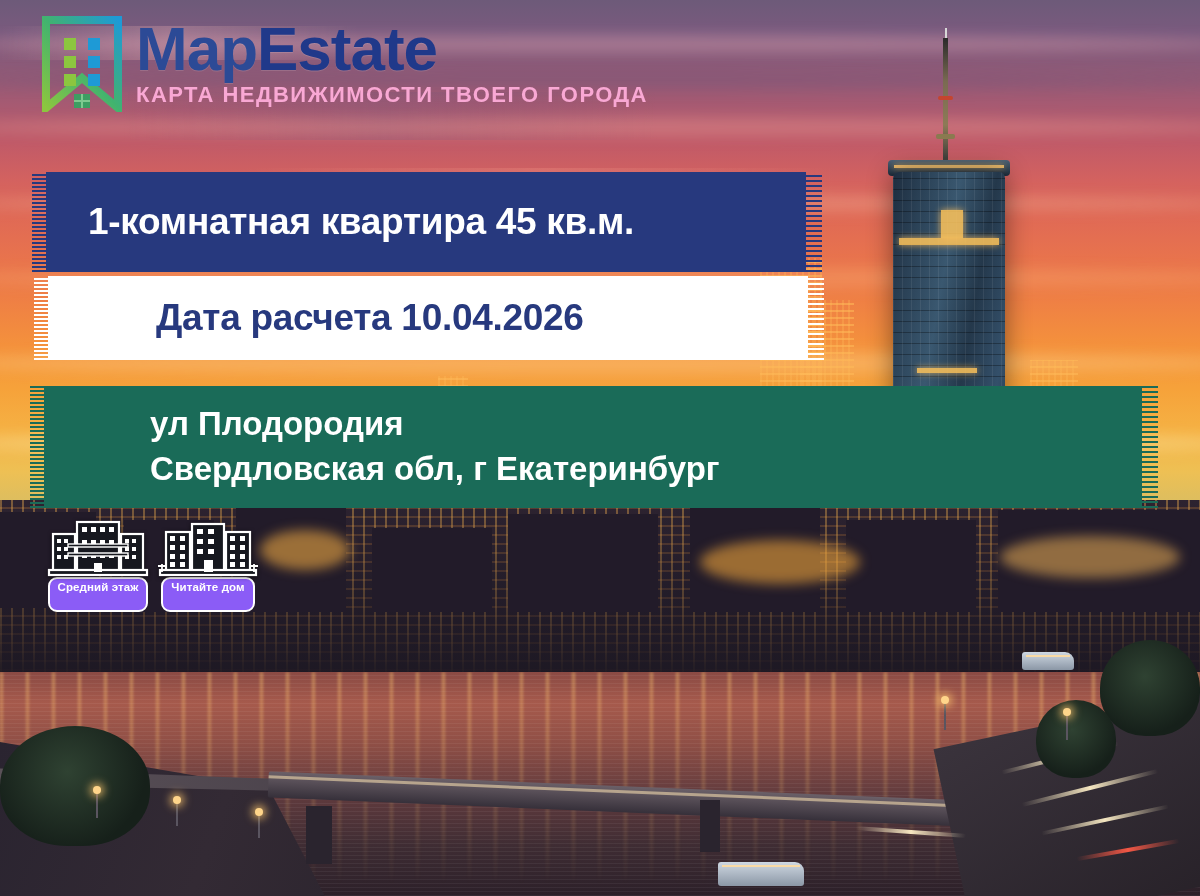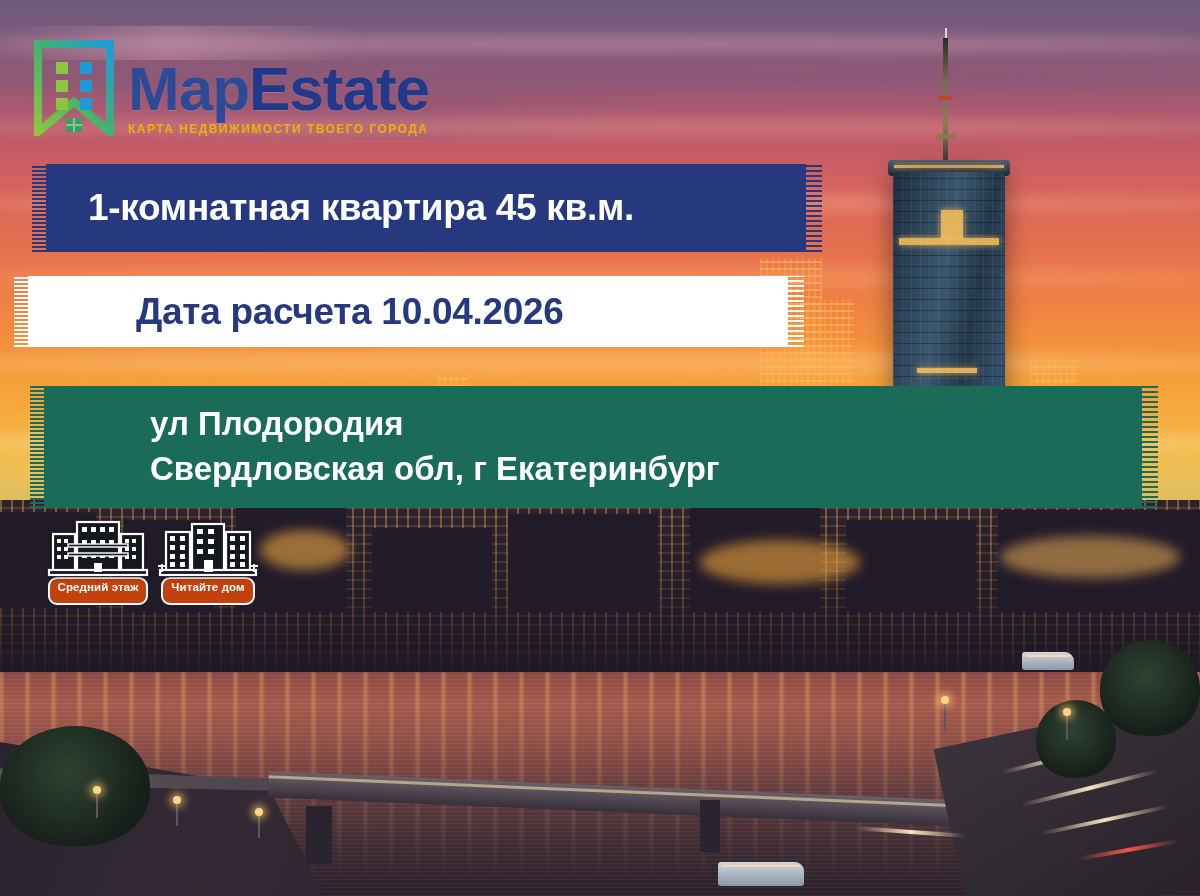--- a/index.html
+++ b/index.html
@@ -126,68 +126,68 @@
     background:linear-gradient(90deg, rgba(255,240,200,0), rgba(255,240,200,.95), rgba(255,240,200,0)); }
   .trailred { background:linear-gradient(90deg, rgba(255,90,70,0), rgba(255,90,70,.95), rgba(255,90,70,0)); }
   .tree { position:absolute; background:radial-gradient(circle at 45% 38%, #2f4232, #16201a 70%); border-radius:50% 50% 45% 45%; }
   .boat { position:absolute; background:linear-gradient(180deg,#cfd8e2,#8b97a6); border-radius:3px 9px 3px 3px; }
   .boat::after { content:""; position:absolute; left:4px; right:4px; top:3px; height:2px; background:rgba(255,220,160,.9); }
   .lamp { position:absolute; width:2px; background:#5a5560; }
   .lamp::after { content:""; position:absolute; left:-3px; top:-4px; width:8px; height:8px; border-radius:50%;
     background:#ffd58a; box-shadow:0 0 9px 3px rgba(255,200,110,.75); }
 
   
-  .logo { position:absolute; left:32px; top:16px; display:flex; align-items:flex-end; gap:12px;margin-top:24px; }
+  .logo { position:absolute; left:40px; top:16px; display:flex; align-items:flex-start; gap:12px; }
   .logo-mark { width:84px; height:96px; flex:none; }
   .logo-text { padding-top:4px; }
   .logo-word { font-size:62px; font-weight:800; letter-spacing:-1px; line-height:.95;
     color:#2c4a96; text-shadow:0 1px 0 rgba(255,255,255,.12); }
   .logo-word .mid { color:#20398a; }
-  .logo-tag { margin-top:3px; font-size:12px; font-weight:700; letter-spacing:1.45px; color:#eab308; }
+  .logo-tag { margin-top:3px; font-size:22px; font-weight:700; letter-spacing:1.45px; color:#f9a8d4; }
 
   
   .band { position:absolute; display:flex; align-items:center; }
   .band-bg { position:absolute; inset:0; }
   
   .band-bg::before {
     content:""; position:absolute; left:-14px; top:0; width:40px; height:100%;
     background:inherit;
     -webkit-mask-image:repeating-linear-gradient(0deg, #000 0 2px, transparent 2px 4px);
     mask-image:repeating-linear-gradient(0deg, #000 0 2px, transparent 2px 4px);
   }
   .band-bg::after {
     content:""; position:absolute; right:-16px; top:0; width:46px; height:100%;
     background:inherit;
     -webkit-mask-image:repeating-linear-gradient(0deg, #000 0 2px, transparent 2px 5px);
     mask-image:repeating-linear-gradient(0deg, #000 0 2px, transparent 2px 5px);
   }
   .band-txt { position:relative; z-index:2; }
 
-  #band-area   { left:46px;  top:164px; width:760px;  height:88px; }
+  #band-area   { left:46px;  top:172px; width:760px;  height:100px; }
   #band-area   .band-bg { background:#27397e; }
   #band-area   .band-txt { margin-left:42px; color:#fff; font-size:37px; font-weight:800; letter-spacing:-.3px; }
 
-  #band-date   { left:28px;  top:276px; width:760px;  height:71px; }
+  #band-date   { left:48px;  top:276px; width:760px;  height:84px; }
   #band-date   .band-bg { background:#ffffff; }
   #band-date   .band-txt { margin-left:108px; color:#27397e; font-size:37px; font-weight:800; letter-spacing:-.3px; }
 
   #band-addr   { left:44px;  top:386px; width:1098px; height:122px; }
   #band-addr   .band-bg { background:#1a6b58; }
   #band-addr   .band-txt { margin-left:106px; color:#fff; font-size:33px; font-weight:800; line-height:1.36; }
 
   #band-cta    { left:62px;  top:614px; width:718px;  height:172px; }
   #band-cta    .band-bg { background:#a02a2a; }
   #band-cta    .band-txt { margin-left:52px; color:#fff; font-size:33px; font-weight:700; line-height:1.42; }
 
   
   .features { position:absolute; left:46px; top:516px; display:flex; align-items:flex-end; gap:6px; z-index:4; }
   .feature { position:relative; width:auto; display:flex; flex-direction:column; align-items:center; }
   .feature svg { display:block; filter:drop-shadow(0 1px 2px rgba(0,0,0,.65)); }
   .feat-label { margin-top:-3px; font-size:11.5px; font-weight:700; color:#fff;
-    background:#c2410c; border:2px solid #fff; border-radius:9px; padding:2px 8px 10px;
+    background:#8b5cf6; border:2px solid #fff; border-radius:9px; padding:2px 8px 17px;
     white-space:nowrap; letter-spacing:.1px; }
   .feat-label.plain { background:transparent; border:none; color:#fff; font-size:15.5px;
     text-shadow:0 0 3px #0a0e14, 0 0 6px #0a0e14, 1px 1px 0 #0a0e14, -1px 1px 0 #0a0e14; padding:0; }
 </style>
 </head>
 <body>
 
 <div id="poster">
 
   <div class="bg">

